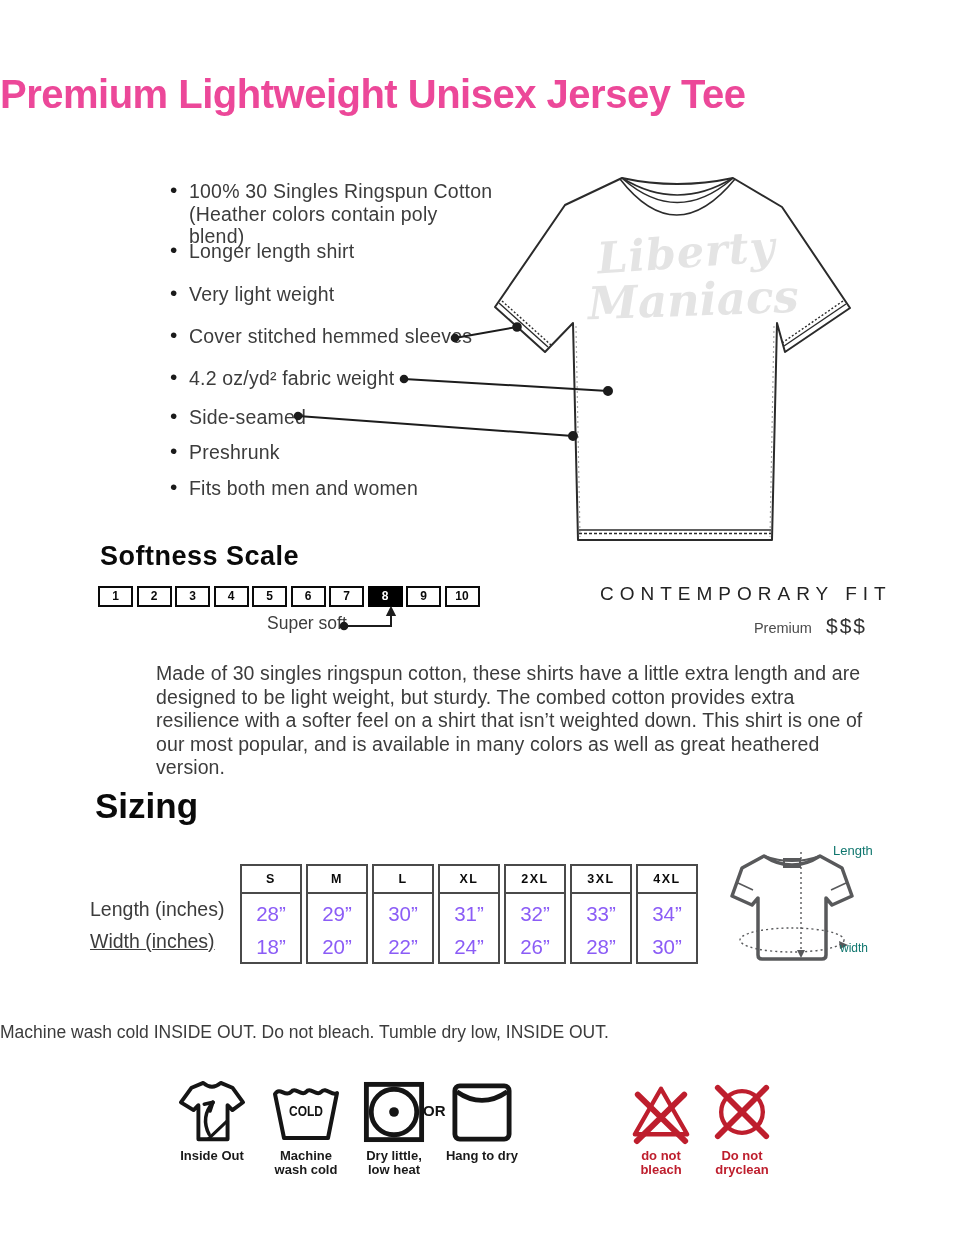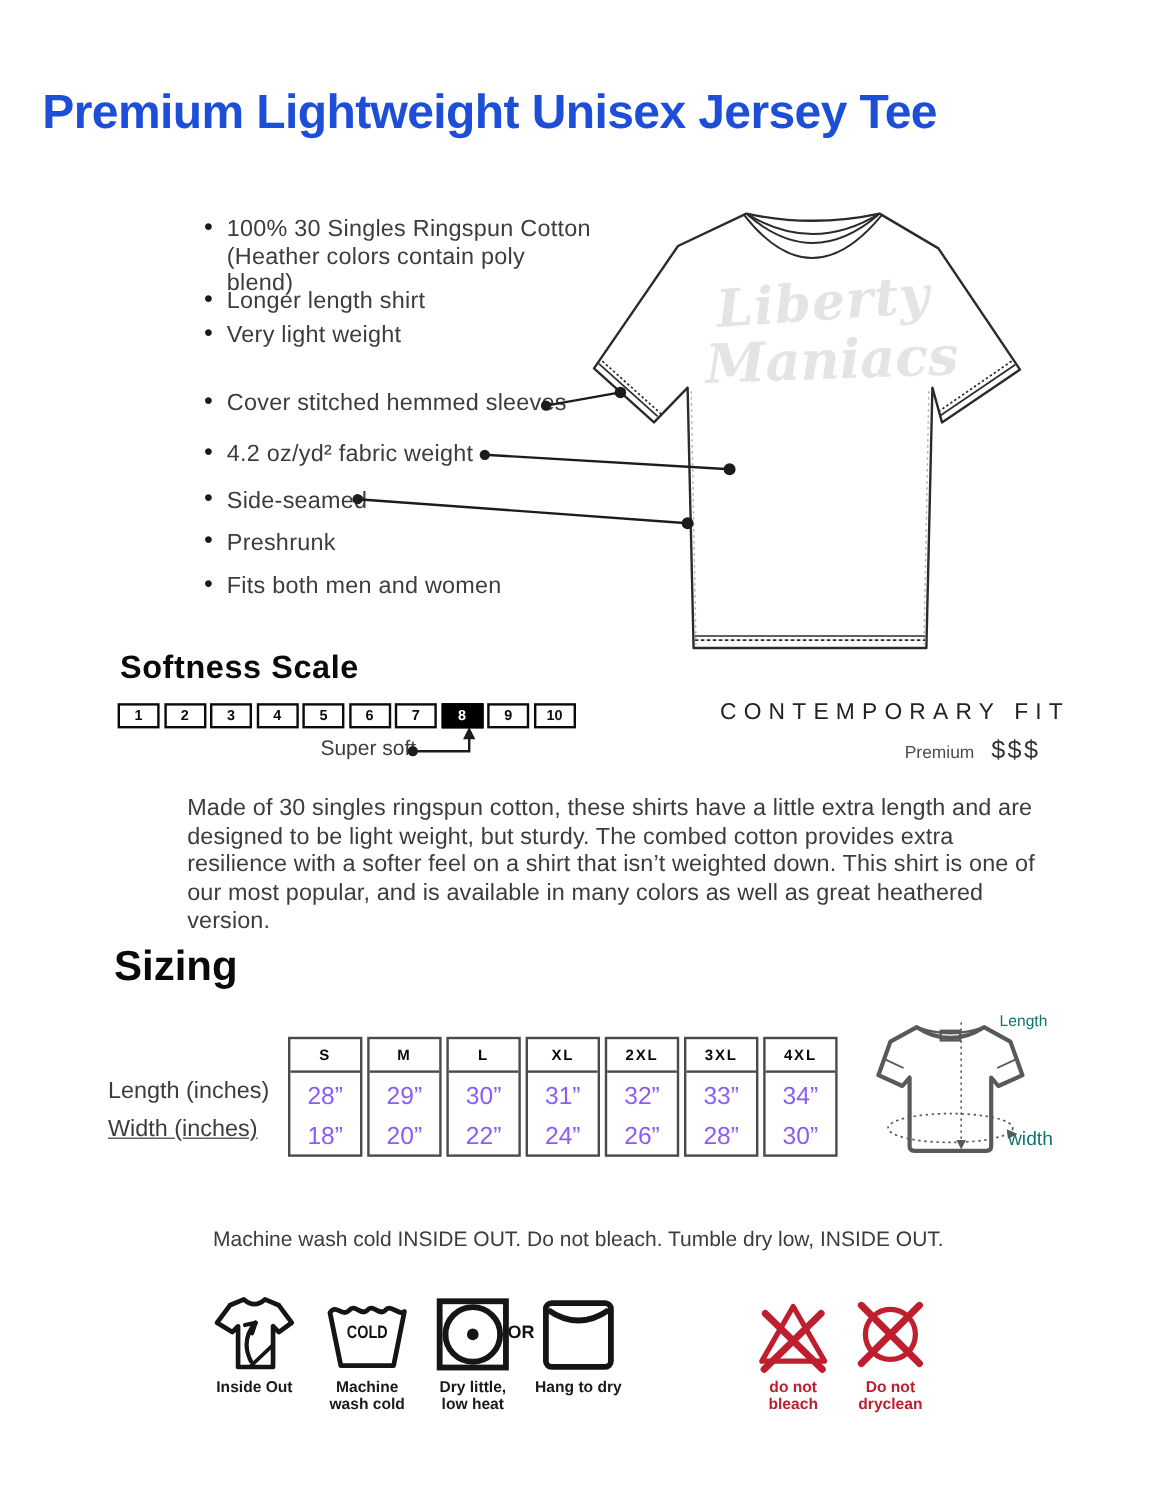--- a/index.html
+++ b/index.html
@@ -1,29 +1,29 @@
 <!DOCTYPE html>
 <html><head>
 <meta charset="utf-8">
 <style>
   html,body{margin:0;padding:0;background:#fff;}
   .page{position:relative;width:980px;height:1250px;background:#fff;overflow:hidden;
         font-family:"Liberation Sans", sans-serif;color:#111;}
   .abs{position:absolute;}
 
   
-  .title{left:0;top:72px;width:816px;text-align:center;font-weight:bold;font-size:40px;
-         letter-spacing:-0.5px;color:#1d4ed8;}
+  .title{left:0;top:72px;width:816px;font-weight:bold;font-size:40px;
+         letter-spacing:-0.5px;color:#ec4899;}
 
   
   .features{left:170px;top:178px;width:330px;height:330px;}
   .feature{position:absolute;left:0;padding-left:19px;width:305px;font-size:19.5px;
            line-height:22.5px;color:#3c3c3c;letter-spacing:0.2px;}
   .feature::before{content:"\2022";position:absolute;left:0;top:-1px;color:#1a1a1a;font-size:21px;}
-  .f0{top:2px;} .f1{top:62px;} .f2{top:90px;} .f3{top:147px;}
+  .f0{top:2px;} .f1{top:62px;} .f2{top:105px;} .f3{top:147px;}
   .f4{top:189px;} .f5{top:228px;} .f6{top:263px;} .f7{top:299px;}
 
   
   .shirt-svg{left:482px;top:162px;}
   .wm{position:absolute;text-align:center;color:#e4e4e4;
       font-family:"DejaVu Serif", serif;font-style:italic;font-weight:bold;}
   .wm1{left:597px;top:228px;width:160px;font-size:43px;transform:rotate(-4deg);letter-spacing:1px;}
   .wm2{left:588px;top:274px;width:180px;font-size:45px;transform:rotate(-2deg);}
 
   
@@ -53,24 +53,24 @@
   .size-table{left:240px;top:864px;display:flex;}
   .size-col{box-sizing:border-box;width:62px;margin-right:4px;border:2px solid #4a4a4a;background:#fff;}
   .size-head{height:26px;line-height:26px;border-bottom:2px solid #4a4a4a;text-align:center;
              font-size:12.5px;font-weight:bold;letter-spacing:1.5px;color:#0a0a0a;}
   .size-cell{height:33px;line-height:35px;text-align:center;font-size:20.5px;color:#8b5cf6;}
   .size-cell.first{margin-top:2px;}
 
   
   .diagram-label{color:#0f766e;}
   .diag-length{left:833px;top:843px;font-size:13px;}
-  .diag-width{left:840px;top:941px;font-size:16px;}
-
-  
-  .care-text{left:0;top:1022px;width:964px;text-align:center;font-size:17.5px;color:#3c3c3c;}
+  .diag-width{left:840px;top:941px;font-size:12px;}
+
+  
+  .care-text{left:0;top:1022px;width:964px;font-size:17.5px;color:#3c3c3c;}
   .care-item{position:absolute;top:1078px;display:flex;flex-direction:column;align-items:center;}
   .care-icon-area{height:68px;display:flex;align-items:center;justify-content:center;position:relative;}
   .care-label{margin-top:3px;font-size:13px;line-height:13.5px;font-weight:bold;text-align:center;color:#1a1a1a;}
   .care-label.red{color:#be1e2d;}
   .cold-text{position:absolute;left:0;top:24px;width:100%;text-align:center;font-weight:bold;
              font-size:15px;color:#121212;transform:scaleX(0.8);letter-spacing:0;}
   .or-label{left:423px;top:1102px;font-size:15px;font-weight:bold;color:#121212;}
   .ci1{left:167px;width:90px;} .ci2{left:261px;width:90px;} .ci3{left:349px;width:90px;}
   .ci4{left:437px;width:90px;} .ci5{left:532px;width:90px;} .ci6{left:616px;width:90px;}
   .ci7{left:697px;width:90px;}

